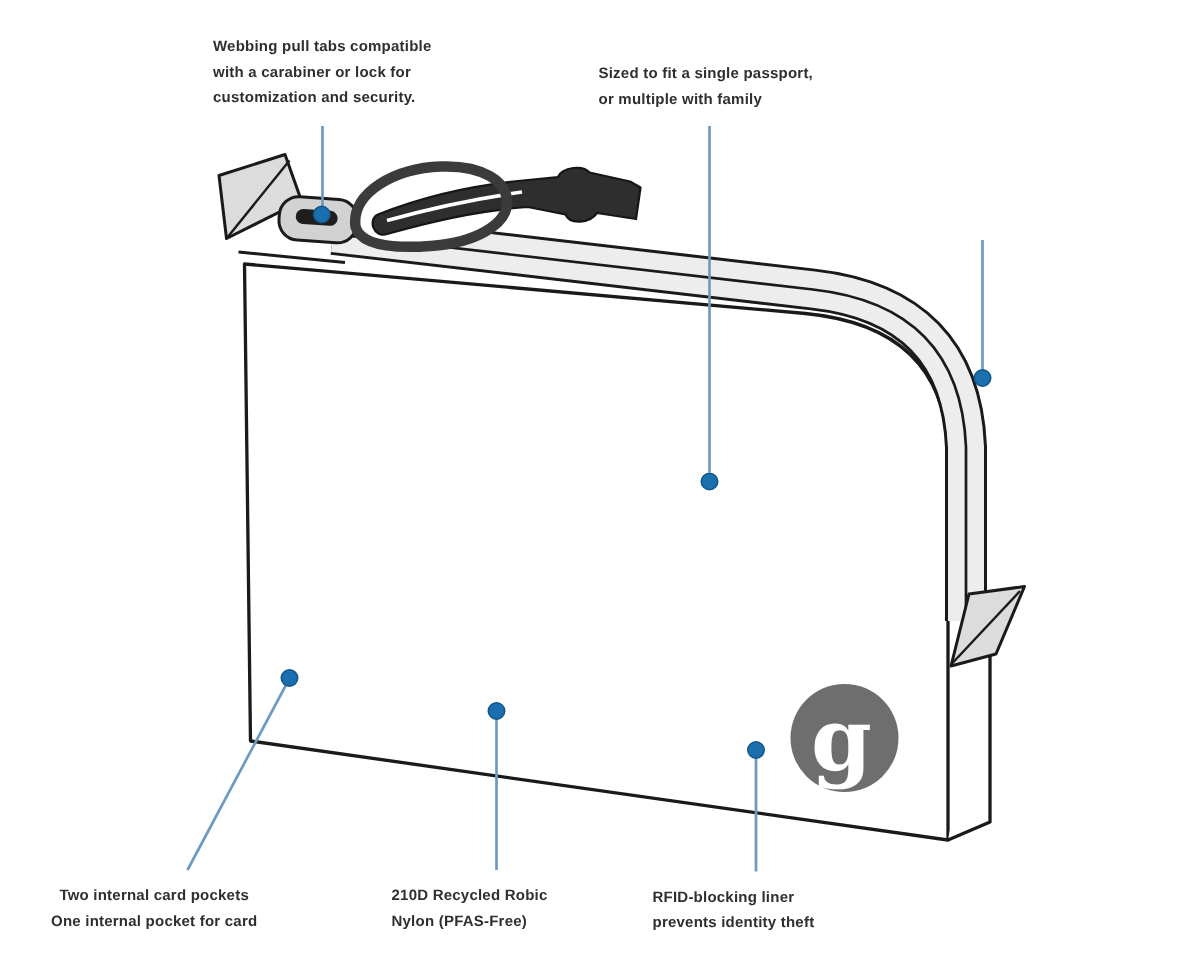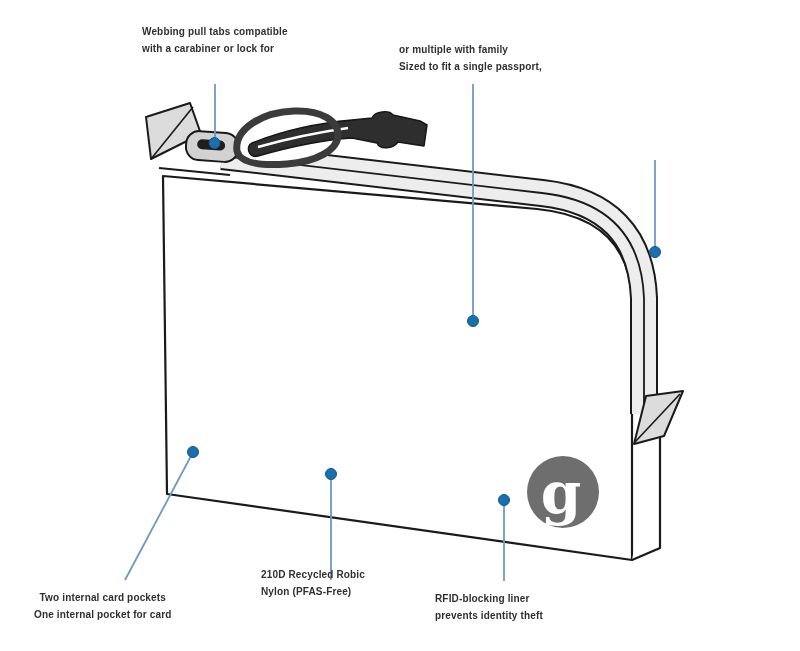--- a/index.html
+++ b/index.html
@@ -67,34 +67,35 @@
       <circle cx="655" cy="252" r="5.5"></circle>
       <circle cx="193" cy="452" r="5.5"></circle>
       <circle cx="331" cy="474" r="5.5"></circle>
       <circle cx="504" cy="500" r="5.5"></circle>
     </g>
   </svg>
 
   <div class="ann" style="left:142px;top:23px;">
     <div>Webbing pull tabs compatible</div>
     <div>with a carabiner or lock for</div>
+    <div>customization and security.</div>
   </div>
 
   <div class="ann" style="left:399px;top:41px;">
+    <div>Sized to fit a single passport,</div>
     <div>or multiple with family</div>
-    <div>Sized to fit a single passport,</div>
   </div>
 
 
   <div class="ann" style="left:34px;top:589px;text-align:center;">
     <div>Two internal card pockets</div>
     <div>One internal pocket for card</div>
   </div>
 
-  <div class="ann" style="left:261px;top:566px;">
+  <div class="ann" style="left:261px;top:589px;">
     <div>210D Recycled Robic</div>
     <div>Nylon (PFAS-Free)</div>
   </div>
 
   <div class="ann" style="left:435px;top:590px;">
     <div>RFID-blocking liner</div>
     <div>prevents identity theft</div>
   </div>
 
 </div>

